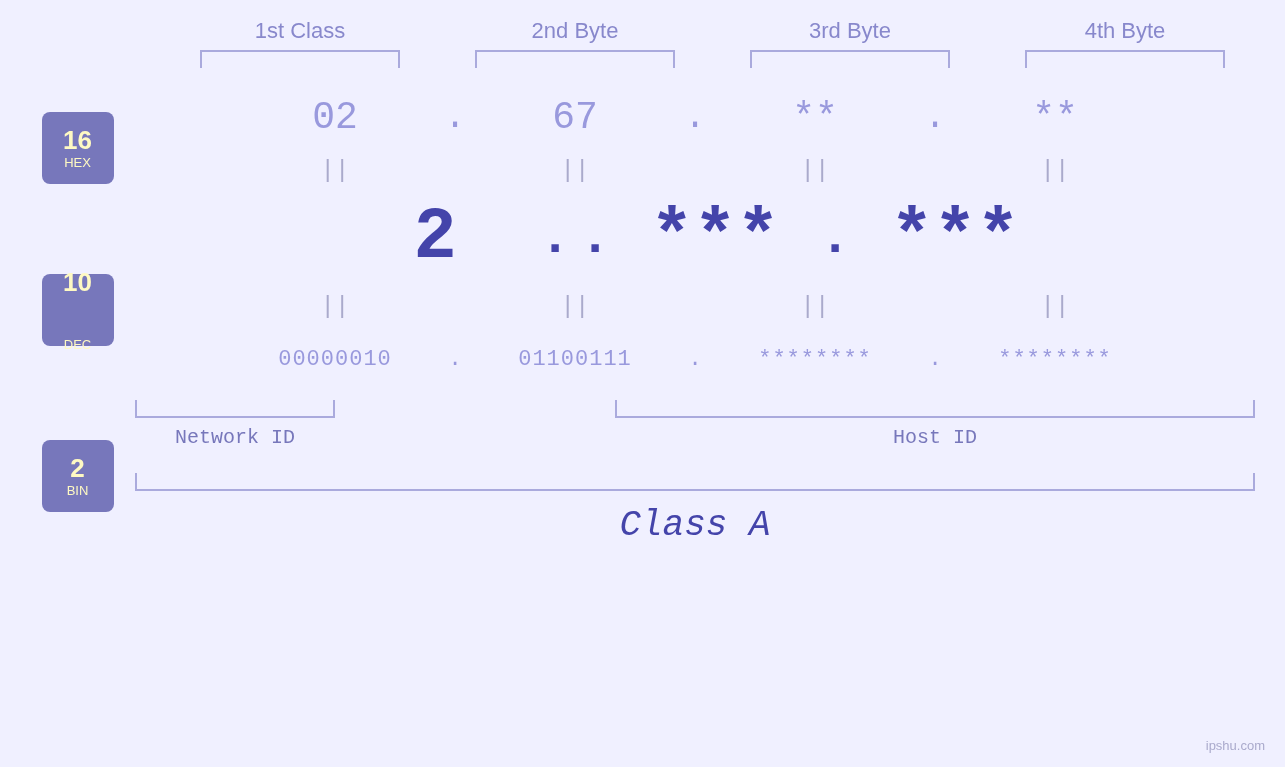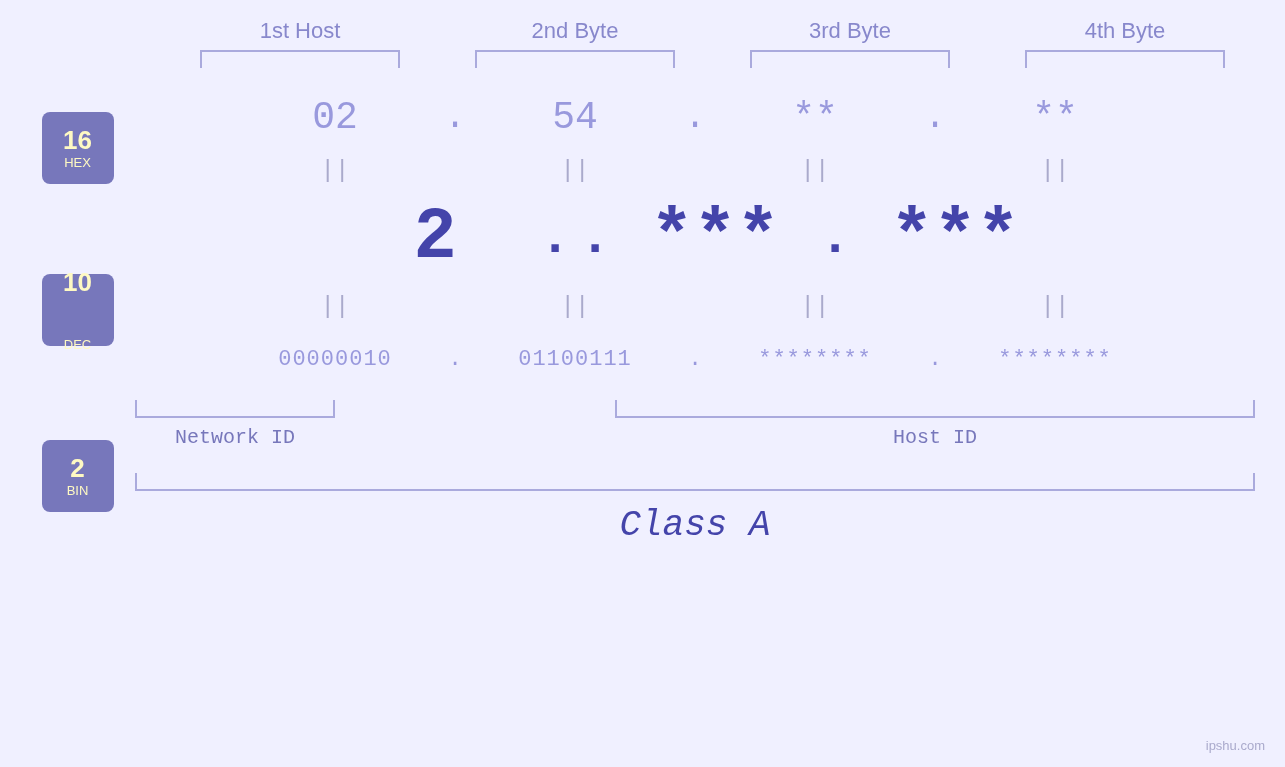--- a/index.html
+++ b/index.html
@@ -214,21 +214,21 @@
       font-family: Arial, sans-serif;
       padding-left: 39px;
     }
   </style>
 </head>
 <body>
 
 <div class="container">
 
   <div class="byte-headers">
-    <div class="byte-label">1st Host</div>
+    <div class="byte-label">1st Class</div>
     <div class="byte-label">2nd Byte</div>
     <div class="byte-label">3rd Byte</div>
     <div class="byte-label">4th Byte</div>
   </div>
 
   <div class="brackets-row">
     <div class="bracket"></div>
     <div class="bracket"></div>
     <div class="bracket"></div>
     <div class="bracket"></div>
@@ -249,21 +249,21 @@
         <span class="badge-num">2</span>
         <span class="badge-base">BIN</span>
       </div>
     </div>
 
     <div style="display:flex; flex-direction:column; flex:1; margin-right:30px;">
 
       <div class="values-row hex-row">
         <div class="cell">02</div>
         <div class="separator">.</div>
-        <div class="cell">54</div>
+        <div class="cell">67</div>
         <div class="separator">.</div>
         <div class="cell">**</div>
         <div class="separator">.</div>
         <div class="cell">**</div>
       </div>
 
       <div class="eq-row">
         <div class="eq-cell">||</div>
         <div class="eq-sep"></div>
         <div class="eq-cell">||</div>

